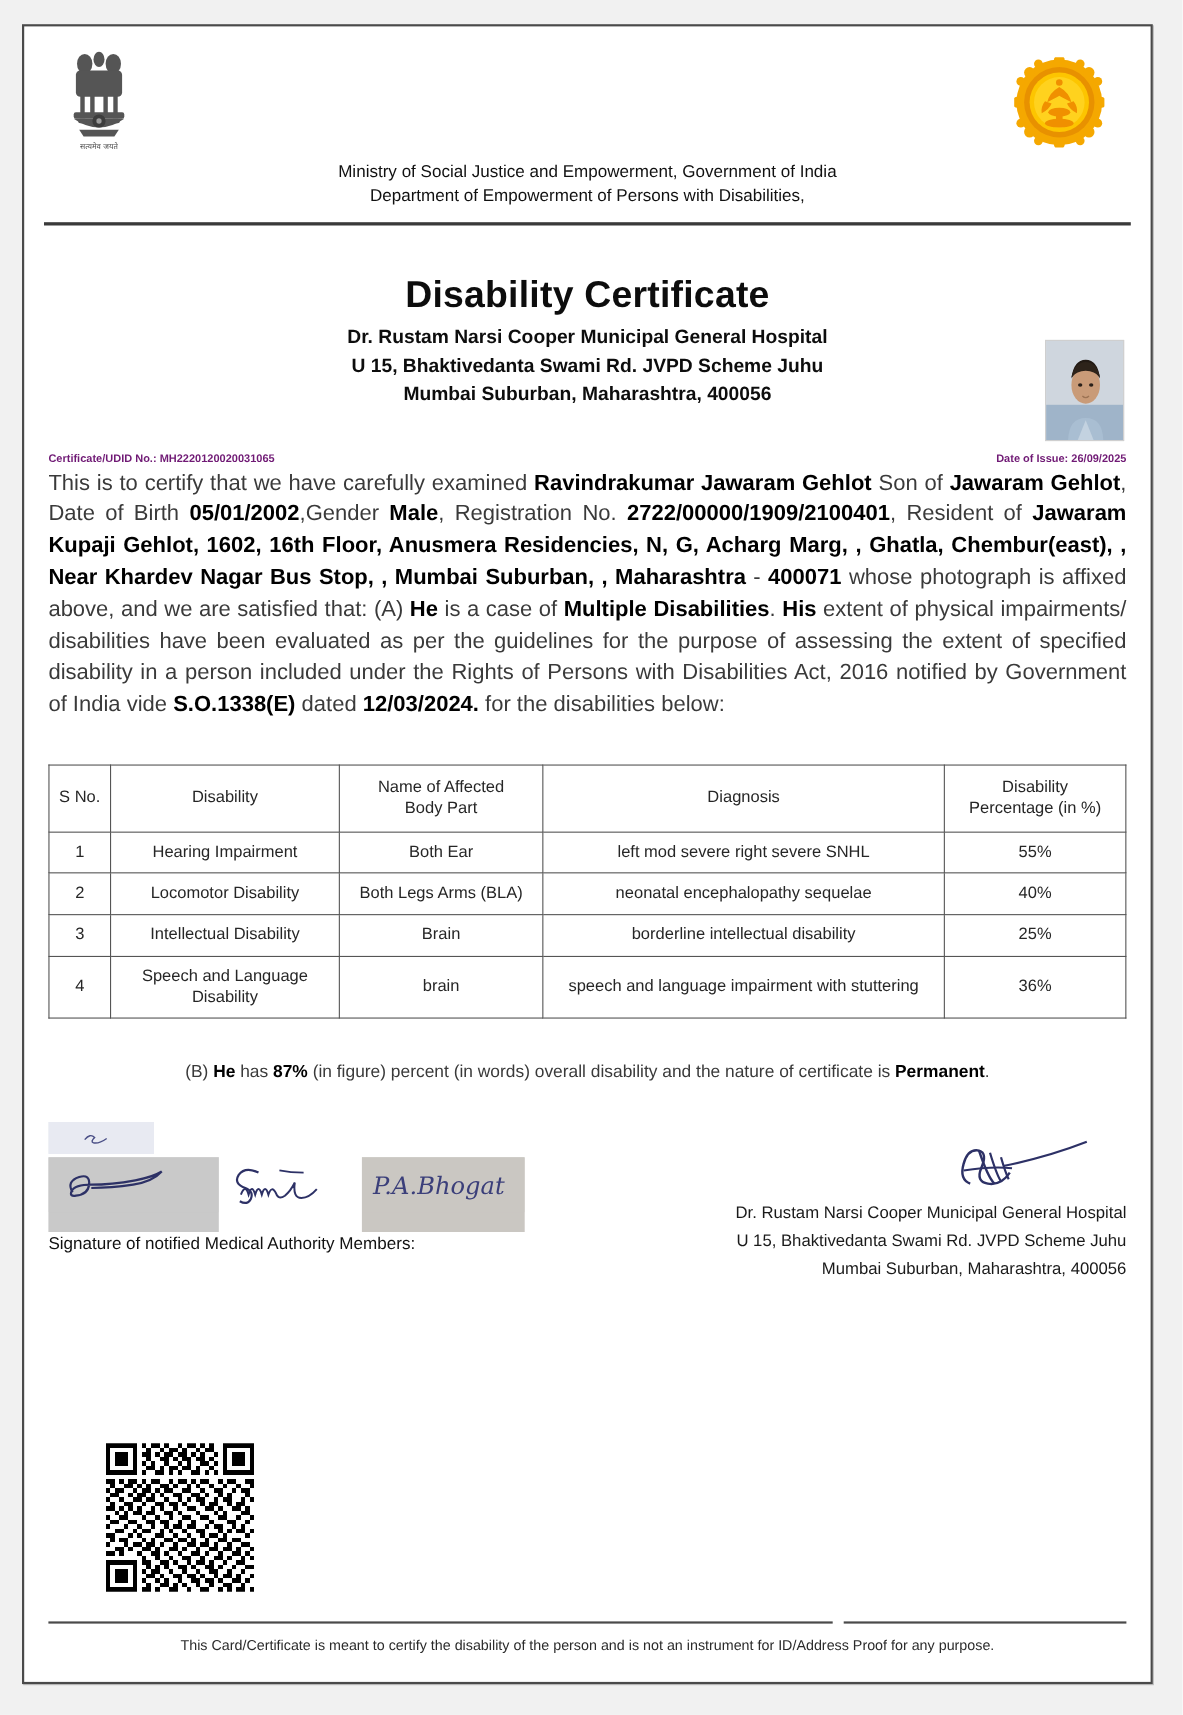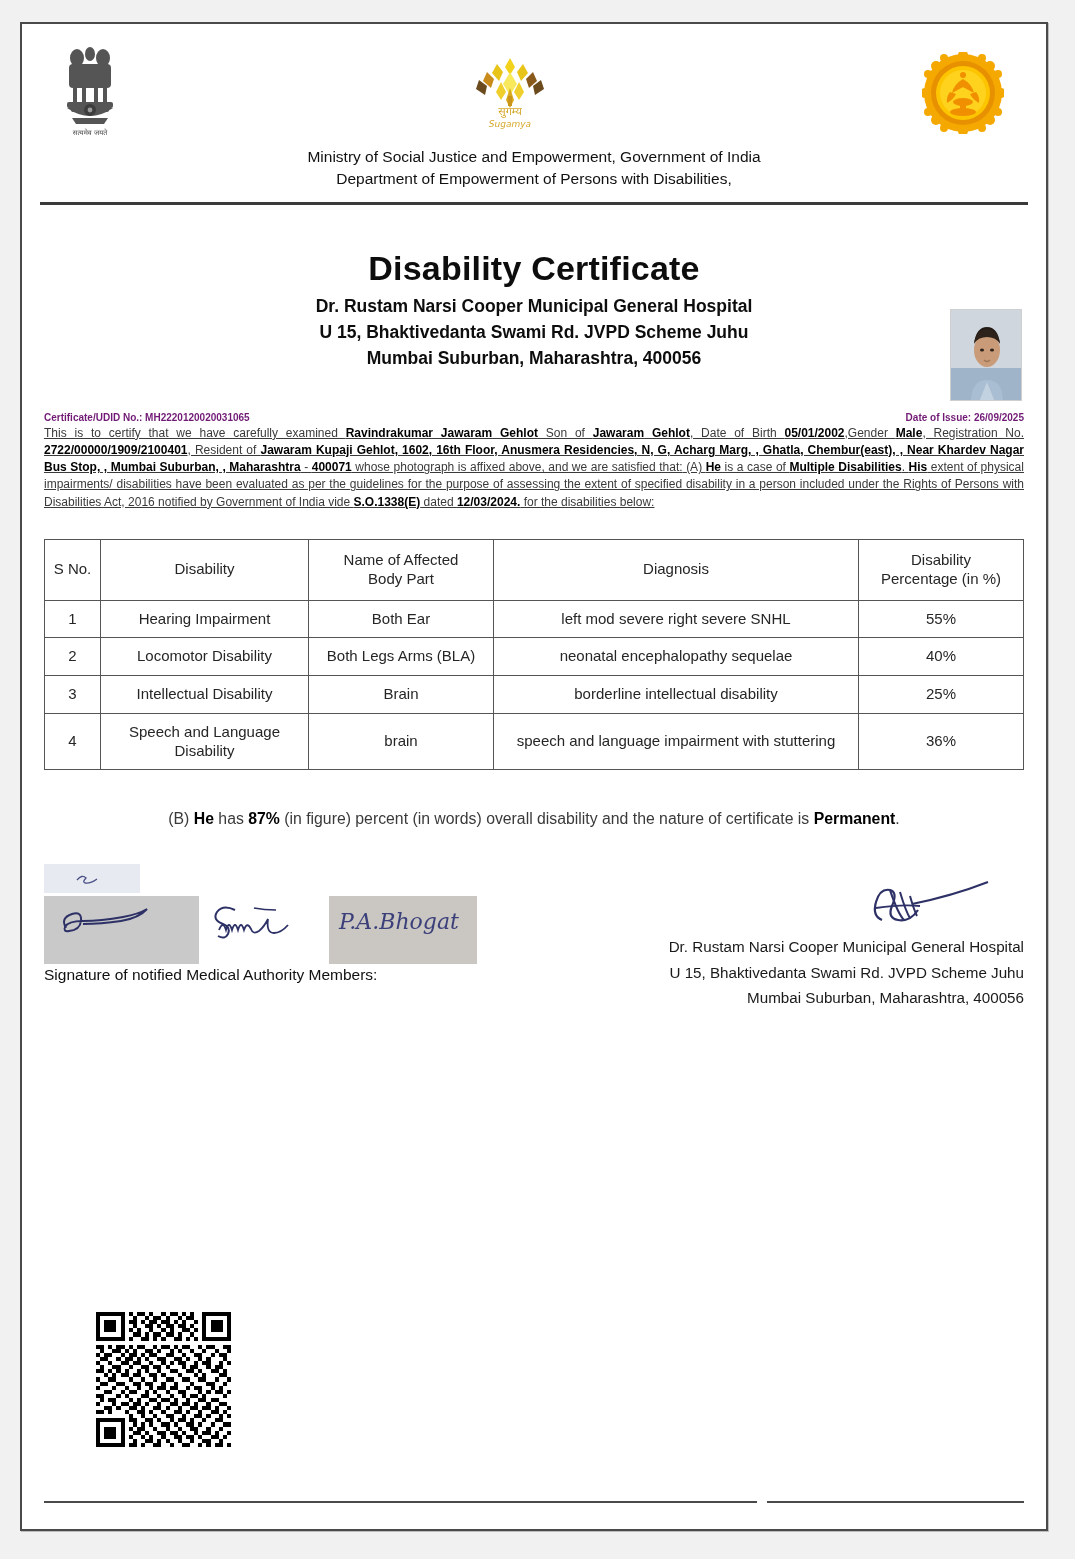--- a/index.html
+++ b/index.html
@@ -78,32 +78,31 @@
   
   .body-wrap { padding:0 22px; }
   .idrow {
     display:flex; justify-content:space-between;
     font-size:10px; font-weight:bold;
     margin-top:40px;
     color:#701a75;
   }
   .para {
     margin-top:2px;
-    font-size:12px;
+    font-size:20px;
     line-height:1.44;
     text-align:justify;
     color:#3a3a3a;
-    text-decoration:underline;
   }
   .para b { color:#000; font-weight:bold; }
 
   
   table.dis {
     width:calc(100% - 44px);
-    margin:28px 22px 0 22px;
+    margin:40px 22px 0 22px;
     border-collapse:collapse;
     font-size:15px;
     padding-left:36px;
   }
   table.dis th, table.dis td {
     border:1.6px solid #555;
     text-align:center;
     color:#262626;
     padding:9px 4px;
     line-height:1.25;
@@ -196,42 +195,20 @@
           <circle cx="30" cy="68" r="6" fill="#3d3d3d"></circle>
           <circle cx="30" cy="68" r="2.4" fill="#9b9b9b"></circle>
           <rect x="11" y="66" width="8" height="4" rx="2"></rect>
           <rect x="41" y="66" width="8" height="4" rx="2"></rect>
           <path d="M12 76 h36 l-4 6 h-28 z"></path>
         </g>
         <text x="30" y="93" font-size="7" fill="#4a4a4a" text-anchor="middle" font-family="'DejaVu Sans', sans-serif">सत्यमेव जयते</text>
       </svg>
     </div>
 
-    <div class="emblem-sugamya">
-      <svg viewBox="0 0 86 80" width="86" height="80" aria-hidden="true">
-        <g>
-          <path d="M43 6 l5 9 -5 8 -5-8z" fill="#f2d21a"></path>
-          <path d="M30 12 l6 8 -4 9 -7-8z" fill="#e8c419"></path>
-          <path d="M56 12 l-6 8 4 9 7-8z" fill="#e8c419"></path>
-          <path d="M20 20 l7 7 -3 9 -8-7z" fill="#c98b1a"></path>
-          <path d="M66 20 l-7 7 3 9 8-7z" fill="#8a5a1d"></path>
-          <path d="M12 28 l8 6 -2 9 -9-6z" fill="#6b4a1e"></path>
-          <path d="M74 28 l-8 6 2 9 9-6z" fill="#6b4a1e"></path>
-          <path d="M43 20 l7 12 -7 11 -7-11z" fill="#f7e85c"></path>
-          <path d="M34 30 l5 10 -5 8 -5-8z" fill="#f0cf2c"></path>
-          <path d="M52 30 l-5 10 5 8 5-8z" fill="#f0cf2c"></path>
-          <path d="M43 36 l4 12 -4 8 -4-8z" fill="#d9a81c"></path>
-          <rect x="41" y="44" width="4" height="10" fill="#c9941a"></rect>
-        </g>
-        <g fill="#d6a82a" font-family="'DejaVu Sans', sans-serif">
-          <text x="43" y="63" font-size="11" text-anchor="middle">सुगम्य</text>
-          <text x="43" y="75" font-size="9" text-anchor="middle" font-style="italic">Sugamya</text>
-        </g>
-      </svg>
-    </div>
 
     <div class="emblem-maha">
       <svg viewBox="0 0 82 82" width="82" height="82" aria-hidden="true">
         <g>
           <circle cx="41" cy="41" r="39" fill="#f5a800"></circle>
           <g fill="#f5a800">
             <circle cx="41" cy="3" r="5"></circle>
               <circle cx="79" cy="41" r="5"></circle>
             <circle cx="41" cy="79" r="5"></circle>
               <circle cx="3" cy="41" r="5"></circle>
@@ -447,15 +424,16 @@
       </g>
     </svg>
   </div>
 
   <div class="footer">
     <div class="foot-rules">
       <div class="r1"></div>
       <div class="gap"></div>
       <div class="r2"></div>
     </div>
+    <div class="foot-note">This Card/Certificate is meant to certify the disability of the person and is not an instrument for ID/Address Proof for any purpose.</div>
   </div>
 
 </div>
 
 </body></html>

